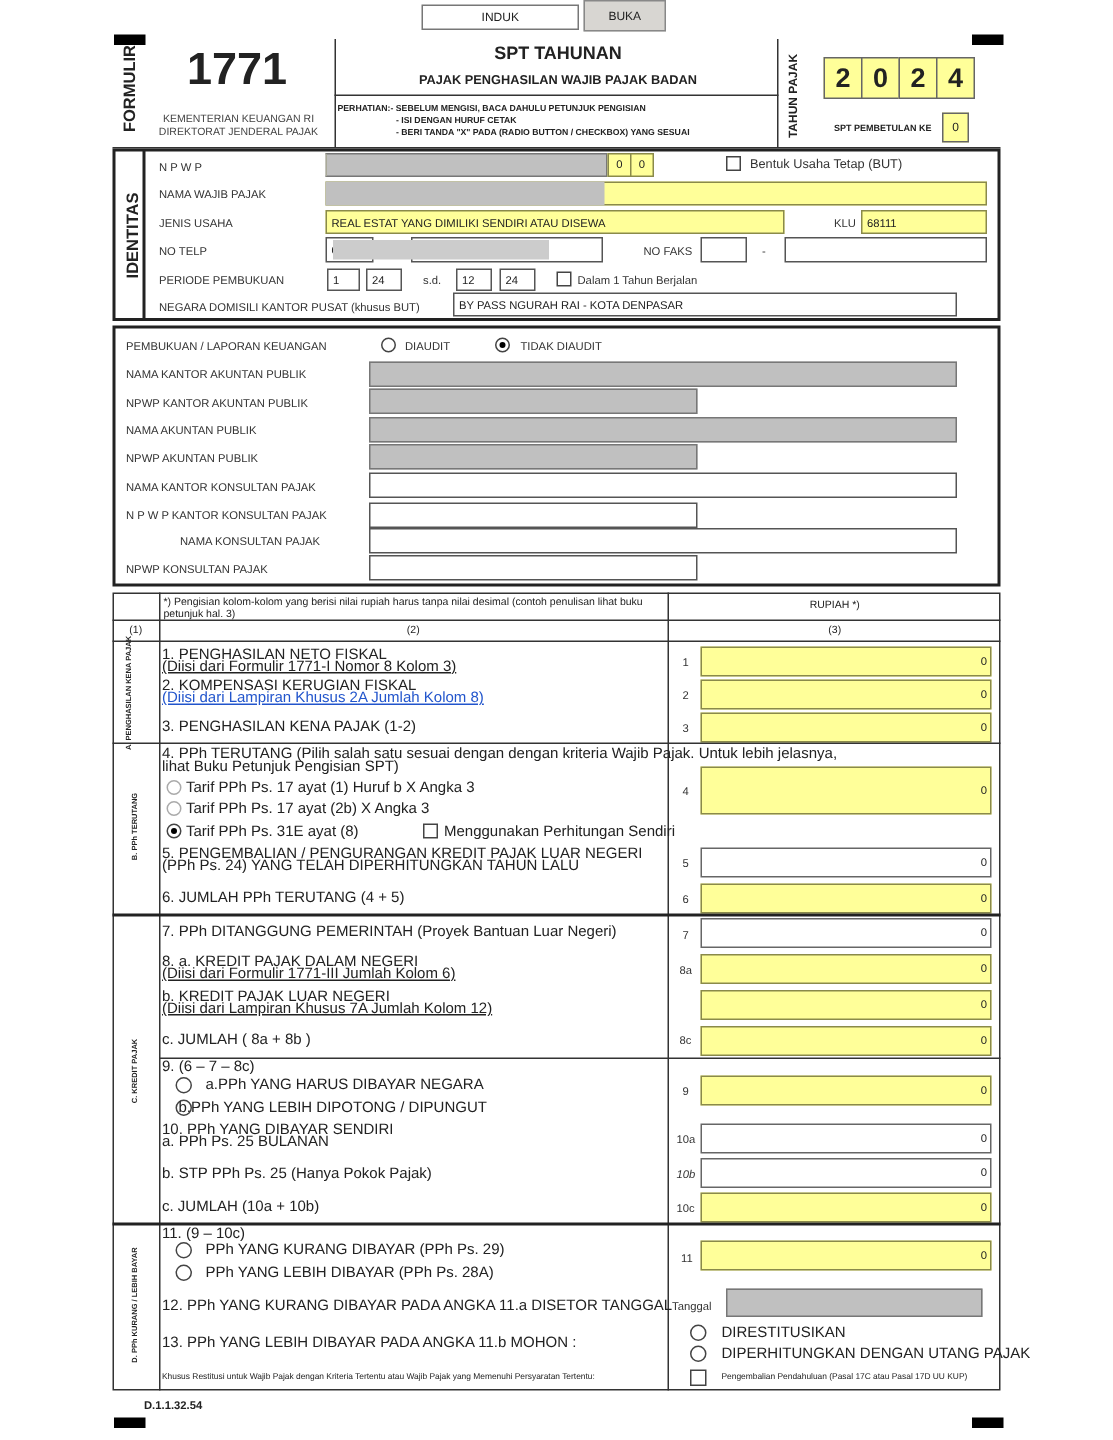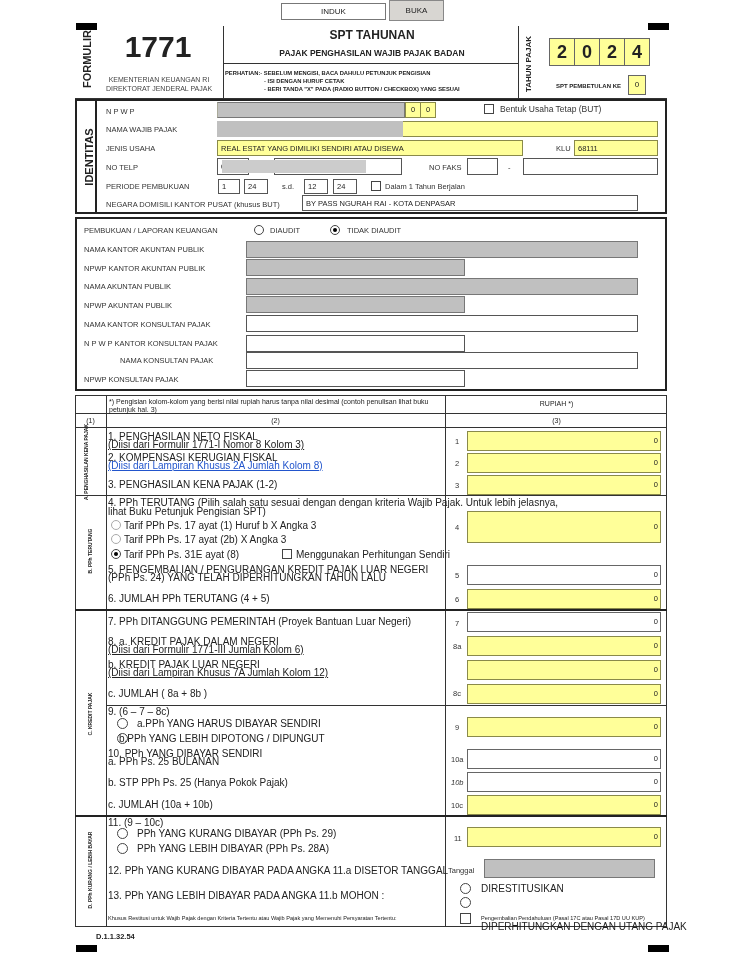--- a/index.html
+++ b/index.html
@@ -182,21 +182,21 @@
 <div class="num" style="left:453px;top:642px;">8a</div>
 <div class="amt yel" style="left:467px;top:636px;width:194px;">0</div>
 <div class="num" style="left:453px;top:667px;padding-left:21px;">8b</div>
 <div class="amt yel" style="left:467px;top:660px;width:194px;">0</div>
 <div class="num" style="left:453px;top:689px;">8c</div>
 <div class="amt yel" style="left:467px;top:684px;width:194px;">0</div>
 <div class="hline" style="left:106px;top:705px;width:561px;"></div>
 
 <div class="txt" style="left:108px;top:707px;">9. (6 – 7 – 8c)</div>
 <div class="radio" style="left:117px;top:718px;width:11px;height:11px;"></div>
-<div class="txt" style="left:137px;top:719px;">a.PPh YANG HARUS DIBAYAR SENDIRI</div>
+<div class="txt" style="left:137px;top:719px;">a.PPh YANG HARUS DIBAYAR NEGARA</div>
 <div class="radio" style="left:117px;top:733px;width:11px;height:11px;"></div>
 <div class="txt" style="left:119px;top:734px;">b.PPh YANG LEBIH DIPOTONG / DIPUNGUT</div>
 <div class="txt" style="left:108px;top:749px;">10. PPh YANG DIBAYAR SENDIRI</div>
 <div class="txt" style="left:108px;top:757px;">a. PPh Ps. 25 BULANAN</div>
 <div class="txt" style="left:108px;top:778px;">b. STP PPh Ps. 25 (Hanya Pokok Pajak)</div>
 <div class="txt" style="left:108px;top:800px;">c. JUMLAH (10a + 10b)</div>
 <div class="num" style="left:455px;top:723px;">9</div>
 <div class="amt yel" style="left:467px;top:717px;width:194px;">0</div>
 <div class="num" style="left:451px;top:755px;">10a</div>
 <div class="amt" style="left:467px;top:749px;width:194px;">0</div>
@@ -216,17 +216,17 @@
 <div class="txt" style="left:108px;top:891px;">13. PPh YANG LEBIH DIBAYAR PADA ANGKA 11.b MOHON :</div>
 <div class="txt" style="left:108px;top:914px;font-size:5.6px;">Khusus Restitusi untuk Wajib Pajak dengan Kriteria Tertentu atau Wajib Pajak yang Memenuhi Persyaratan Tertentu:</div>
 
 <div class="num" style="left:454px;top:834px;">11</div>
 <div class="amt yel" style="left:467px;top:827px;width:194px;">0</div>
 <div class="num" style="left:448px;top:866px;">Tanggal</div>
 <div class="fld gray" style="left:484px;top:859px;width:171px;height:19px;"></div>
 <div class="radio" style="left:460px;top:883px;width:11px;height:11px;"></div>
 <div class="txt dim" style="left:481px;top:884px;">DIRESTITUSIKAN</div>
 <div class="radio" style="left:460px;top:897px;width:11px;height:11px;"></div>
-<div class="txt dim" style="left:481px;top:922px;text-align:right;">DIPERHITUNGKAN DENGAN UTANG PAJAK</div>
+<div class="txt dim" style="left:481px;top:898px;text-align:right;">DIPERHITUNGKAN DENGAN UTANG PAJAK</div>
 <div class="chk" style="left:460px;top:913px;width:11px;height:11px;"></div>
 <div class="txt dim" style="left:481px;top:914px;font-size:5.6px;">Pengembalian Pendahuluan (Pasal 17C atau Pasal 17D UU KUP)</div>
 
 <div class="txt" style="left:96px;top:932px;font-size:7.5px;font-weight:bold;">D.1.1.32.54</div>
 
 </body></html>

